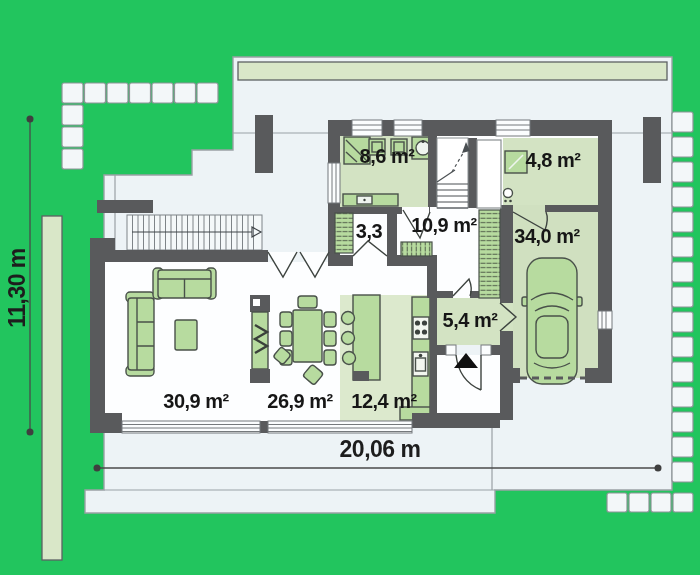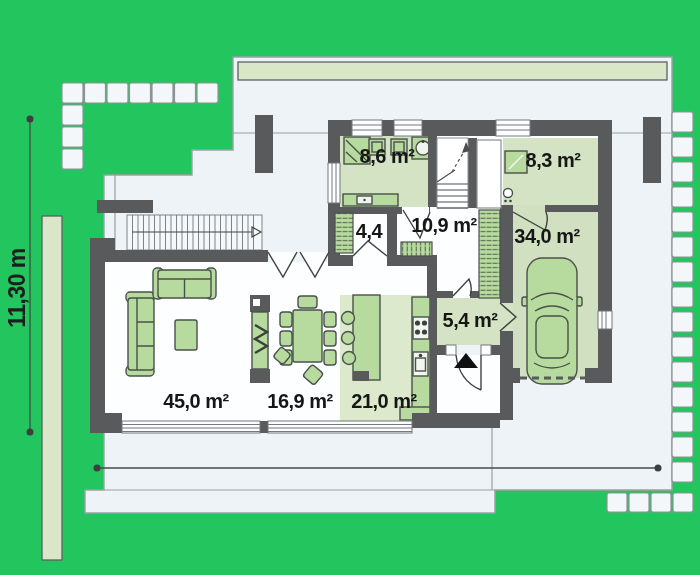--- a/index.html
+++ b/index.html
@@ -298,22 +298,23 @@
     <line x1="30" y1="119" x2="30" y2="432"></line>
     <line x1="97" y1="468" x2="658" y2="468"></line>
     <circle cx="30" cy="119" r="3.5" fill="#3f3f3f" stroke="none"></circle>
     <circle cx="30" cy="432" r="3.5" fill="#3f3f3f" stroke="none"></circle>
     <circle cx="97" cy="468" r="3.5" fill="#3f3f3f" stroke="none"></circle>
     <circle cx="658" cy="468" r="3.5" fill="#3f3f3f" stroke="none"></circle>
   </g>
 </svg>
 
   <div class="lbl" style="left:387px;top:156px">8,6 m²</div>
-  <div class="lbl" style="left:553px;top:160px">8,3 m²</div>
-  <div class="lbl" style="left:369px;top:231px">4,4</div>
+  <div class="lbl" style="left:553px;top:160px">4,8 m²</div>
+  <div class="lbl" style="left:369px;top:231px">3,3</div>
   <div class="lbl" style="left:444px;top:225px">10,9 m²</div>
   <div class="lbl" style="left:547px;top:236px">34,0 m²</div>
   <div class="lbl" style="left:470px;top:320px">5,4 m²</div>
-  <div class="lbl" style="left:196px;top:401px">45,0 m²</div>
-  <div class="lbl" style="left:300px;top:401px">16,9 m²</div>
-  <div class="lbl" style="left:384px;top:401px">21,0 m²</div>
+  <div class="lbl" style="left:196px;top:401px">30,9 m²</div>
+  <div class="lbl" style="left:300px;top:401px">26,9 m²</div>
+  <div class="lbl" style="left:384px;top:401px">12,4 m²</div>
+  <div class="lbl dim" style="left:380px;top:449px">20,06 m</div>
   <div class="lbl dim rot" style="left:17px;top:288px">11,30 m</div>
 </div>
 
 </body></html>

